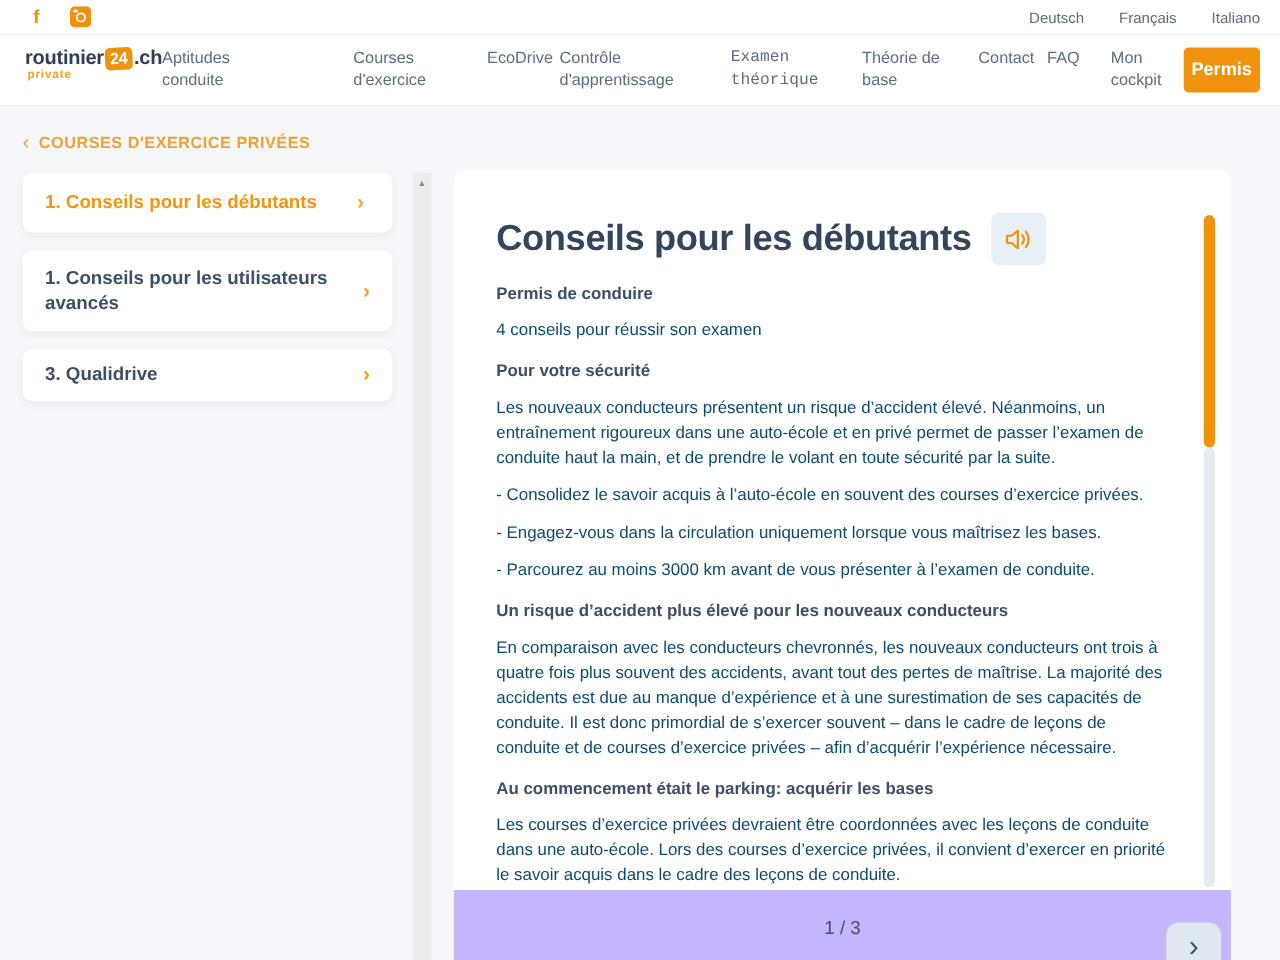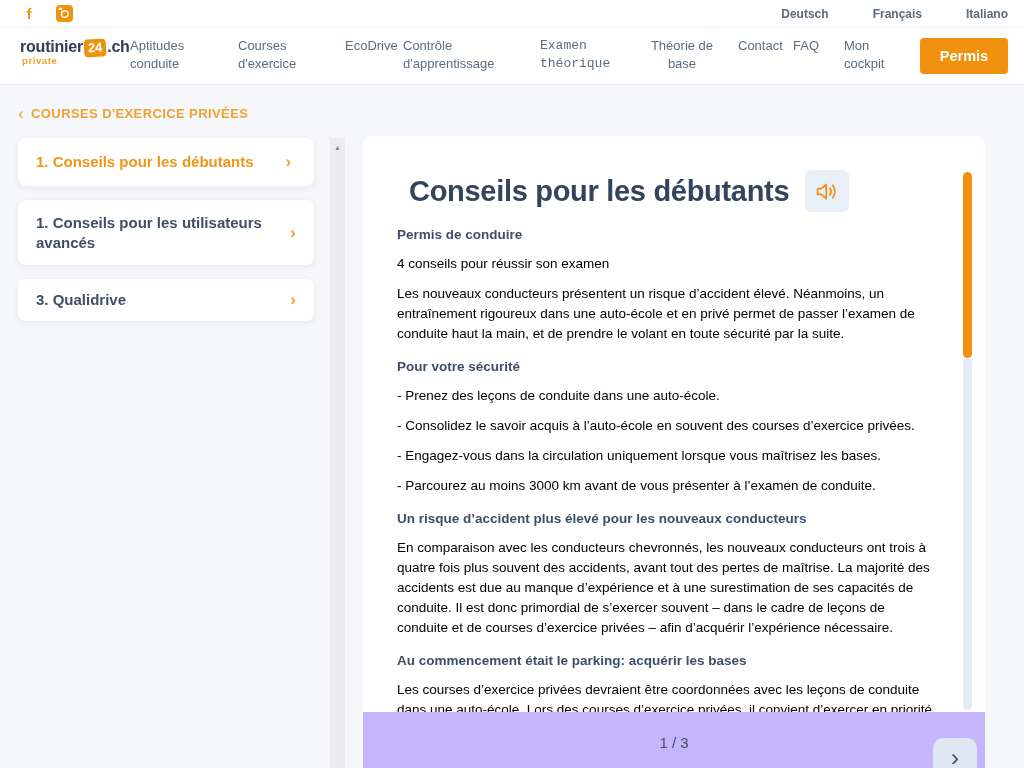--- a/index.html
+++ b/index.html
@@ -6,39 +6,39 @@
   html,body { width:1024px; height:768px; }
   body { font-family:"Liberation Sans","DejaVu Sans",sans-serif; background:#f5f7fa; overflow:hidden; }
   .stage { position:relative; width:1024px; height:768px; background:#f5f7fa; overflow:hidden; }
 
   
   .topbar { position:absolute; top:0; left:0; right:0; height:28px; background:#ffffff;
             display:flex; align-items:center; padding:0 16px; border-bottom:1px solid #f1f2f5; }
   .social { display:flex; align-items:center; gap:20px; padding-left:6px; }
   .fb { color:#f0920e; font-weight:700; font-size:15px; width:14px; text-align:center; cursor:pointer; }
   .insta { width:17px; height:17px; display:block; cursor:pointer; }
-  .langs { margin-left:auto; display:flex; gap:44px;font-weight:bold; }
+  .langs { margin-left:auto; display:flex; gap:28px; }
   .lang { font-size:12px; color:#5a6b7d; cursor:pointer; }
 
   
   .navbar { position:absolute; top:28px; left:0; right:0; height:57px; background:#ffffff;
             display:flex; align-items:flex-start; padding:0 16px 0 20px; border-bottom:1px solid #eceef2; }
   .logo { width:110px; padding-top:10px; cursor:pointer; }
   .logo-line { font-size:16px; font-weight:800; color:#2e3e55; letter-spacing:-0.2px; white-space:nowrap; }
   .logo-badge { display:inline-block; background:#f0920e; color:#fff; font-size:13px; font-weight:700;
                 padding:1px 4px 2px; border-radius:4px; transform:rotate(-3deg); margin:0 1px; }
   .logo-sub { font-size:9.5px; font-weight:700; color:#f5a21c; letter-spacing:0.6px; margin-top:-2px; padding-left:2px; }
   .nav-list { display:flex; align-items:flex-start; padding-top:9px; }
   .nav-item { font-size:13px; color:#5c6d80; line-height:18px; cursor:pointer; flex-shrink:0; }
   .nav-item:nth-of-type(1){ width:66px;  margin-right:42px; }
-  .nav-item:nth-of-type(2){ width:70px;  margin-right:37px; }
+  .nav-item:nth-of-type(2){ width:70px;  margin-right:37px;margin-left:45px; }
   .nav-item:nth-of-type(3){ width:58px;  margin-right:0px;  }
   .nav-item:nth-of-type(4){ width:112px; margin-right:25px; }
   .nav-item:nth-of-type(5){ width:72px;  margin-right:33px;font-family:Liberation Mono, monospace; }
-  .nav-item:nth-of-type(6){ width:74px;  margin-right:19px;text-align:center; }
+  .nav-item:nth-of-type(6){ width:74px;  margin-right:19px; }
   .nav-item:nth-of-type(7){ width:50px;  margin-right:5px;  }
   .nav-item:nth-of-type(8){ width:30px;  margin-right:21px;  }
   .nav-item:nth-of-type(9){ width:58px;  margin-right:0;    }
   .logout-btn { margin-left:auto; align-self:center; background:#f0920e; color:#fff; border:none;
                 font-family:inherit; font-size:14.5px; font-weight:700; width:88px; height:36px;
                 border-radius:4px; cursor:pointer; }
 
   
   .breadcrumb { position:absolute; left:18px; top:106px; color:#f0a132; font-size:13px; font-weight:600;
                 letter-spacing:0.4px; cursor:pointer; display:flex; align-items:center; gap:7px; }
@@ -58,26 +58,26 @@
   .c3 { top:279px; height:42px;justify-content:space-between; }
 
   
   .side-scroll { position:absolute; left:330px; top:138px; width:15px; height:630px; background:#ececef; }
   .side-scroll .up { display:block; text-align:center; color:#85858d; font-size:7px; padding-top:6px; }
 
   
   .main-card { position:absolute; left:363px; top:136px; width:622px; height:632px; background:#fff;
                border-radius:8px 8px 0 0; overflow:hidden; }
   .content { position:absolute; top:0; left:0; right:0; height:576px; overflow:hidden; padding:34px 48px 0 34px; }
-  .title-row { display:flex; align-items:center; height:42px;margin-left:12px; }
+  .title-row { display:flex; align-items:center; height:42px; }
   .page-title { font-size:29px; font-weight:700; color:#33445d; letter-spacing:-0.3px; white-space:nowrap; }
   .audio-btn { width:44px; height:42px; background:#e9eff9; border-radius:6px; margin-left:16px;
                display:inline-flex; align-items:center; justify-content:center; cursor:pointer; flex-shrink:0; }
   .blk-h { margin-top:14px; font-size:13.5px; font-weight:700; color:#3d4f68; line-height:18px; }
-  .blk-t { margin-top:10px; font-size:13.5px; color:#000000; line-height:20px; }
+  .blk-t { margin-top:10px; font-size:13.5px; color:#0c4a6e; line-height:20px; }
 
   
   .cs-thumb { position:absolute; right:13px; top:36px;  width:9px; height:186px; background:#f0920e; border-radius:5px; cursor:pointer; }
   .cs-track { position:absolute; right:13px; top:222px; width:9px; height:352px; background:#e3ebf3; border-radius:5px; cursor:pointer; }
 
   
   .card-footer { position:absolute; top:576px; left:0; right:0; height:56px; background:#c4b5fd; }
   .page-indicator { position:absolute; left:50%; transform:translateX(-50%); top:22px;
                     font-size:15px; color:#3f5068; }
   .next-btn { position:absolute; right:8px; top:26px; width:44px; height:46px; background:#dfe7f2;
@@ -165,23 +165,22 @@
             <path d="M3.5 10.2 H7 L11.8 6.3 V19.7 L7 15.8 H3.5 Z"></path>
             <path d="M15.2 9.7 a5.3 5.3 0 0 1 0 6.6" fill="none"></path>
             <path d="M18 7 a9.6 9.6 0 0 1 0 12" fill="none"></path>
           </svg>
         </span>
       </div>
       <div>
 
       <p class="blk blk-h">Permis de conduire</p>
           <p class="blk blk-t">4 conseils pour réussir son examen</p>
+          <p class="blk blk-h">Pour votre sécurité</p>
           <p class="blk blk-t">Les nouveaux conducteurs présentent un risque d’accident élevé. Néanmoins, un entraînement rigoureux dans une auto-école et en privé permet de passer l’examen de conduite haut la main, et de prendre le volant en toute sécurité par la suite.</p>
-          <p class="blk blk-h">Pour votre sécurité</p>
-          <p class="blk blk-t">- Prenez des leçons de conduite dans une auto-école.</p>
           <p class="blk blk-t">- Consolidez le savoir acquis à l’auto-école en souvent des courses d’exercice privées.</p>
           <p class="blk blk-t">- Engagez-vous dans la circulation uniquement lorsque vous maîtrisez les bases.</p>
           <p class="blk blk-t">- Parcourez au moins 3000 km avant de vous présenter à l’examen de conduite.</p>
           <p class="blk blk-h">Un risque d’accident plus élevé pour les nouveaux conducteurs</p>
           <p class="blk blk-t">En comparaison avec les conducteurs chevronnés, les nouveaux conducteurs ont trois à quatre fois plus souvent des accidents, avant tout des pertes de maîtrise. La majorité des accidents est due au manque d’expérience et à une surestimation de ses capacités de conduite. Il est donc primordial de s’exercer souvent – dans le cadre de leçons de conduite et de courses d’exercice privées – afin d’acquérir l’expérience nécessaire.</p>
           <p class="blk blk-h">Au commencement était le parking: acquérir les bases</p>
           <p class="blk blk-t">Les courses d’exercice privées devraient être coordonnées avec les leçons de conduite dans une auto-école. Lors des courses d’exercice privées, il convient d’exercer en priorité le savoir acquis dans le cadre des leçons de conduite.</p>
         </div>
     </div>
 

